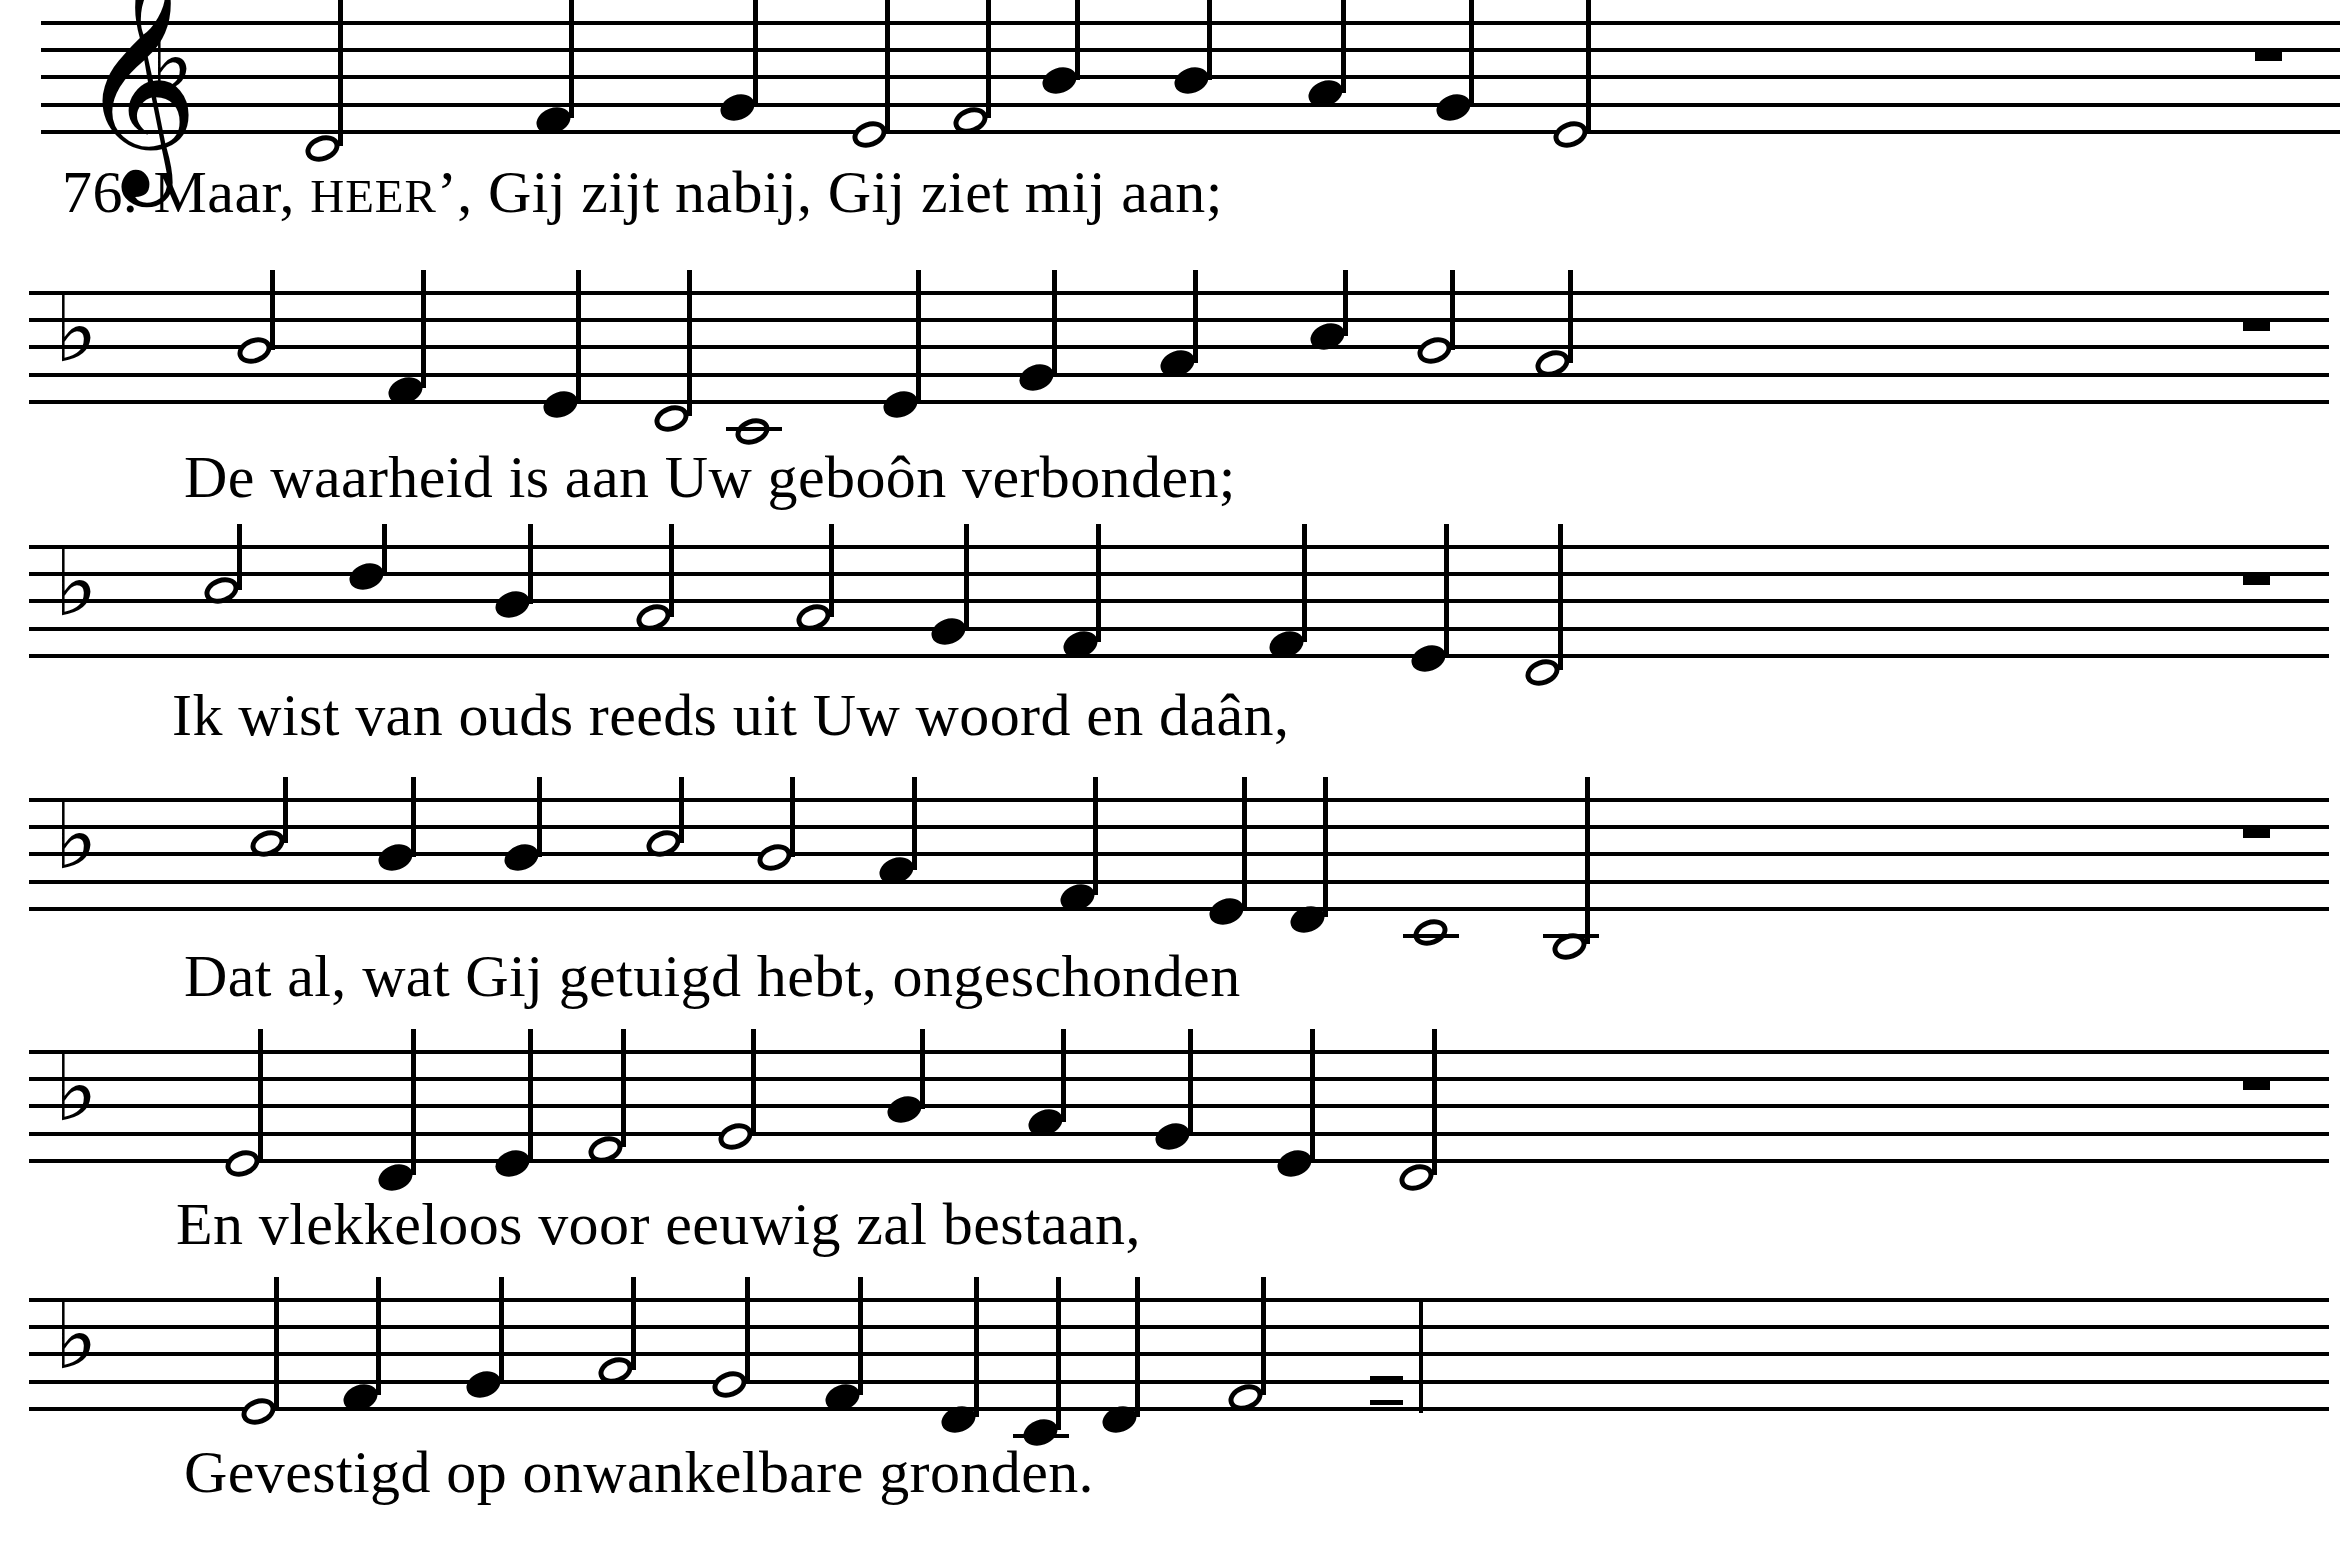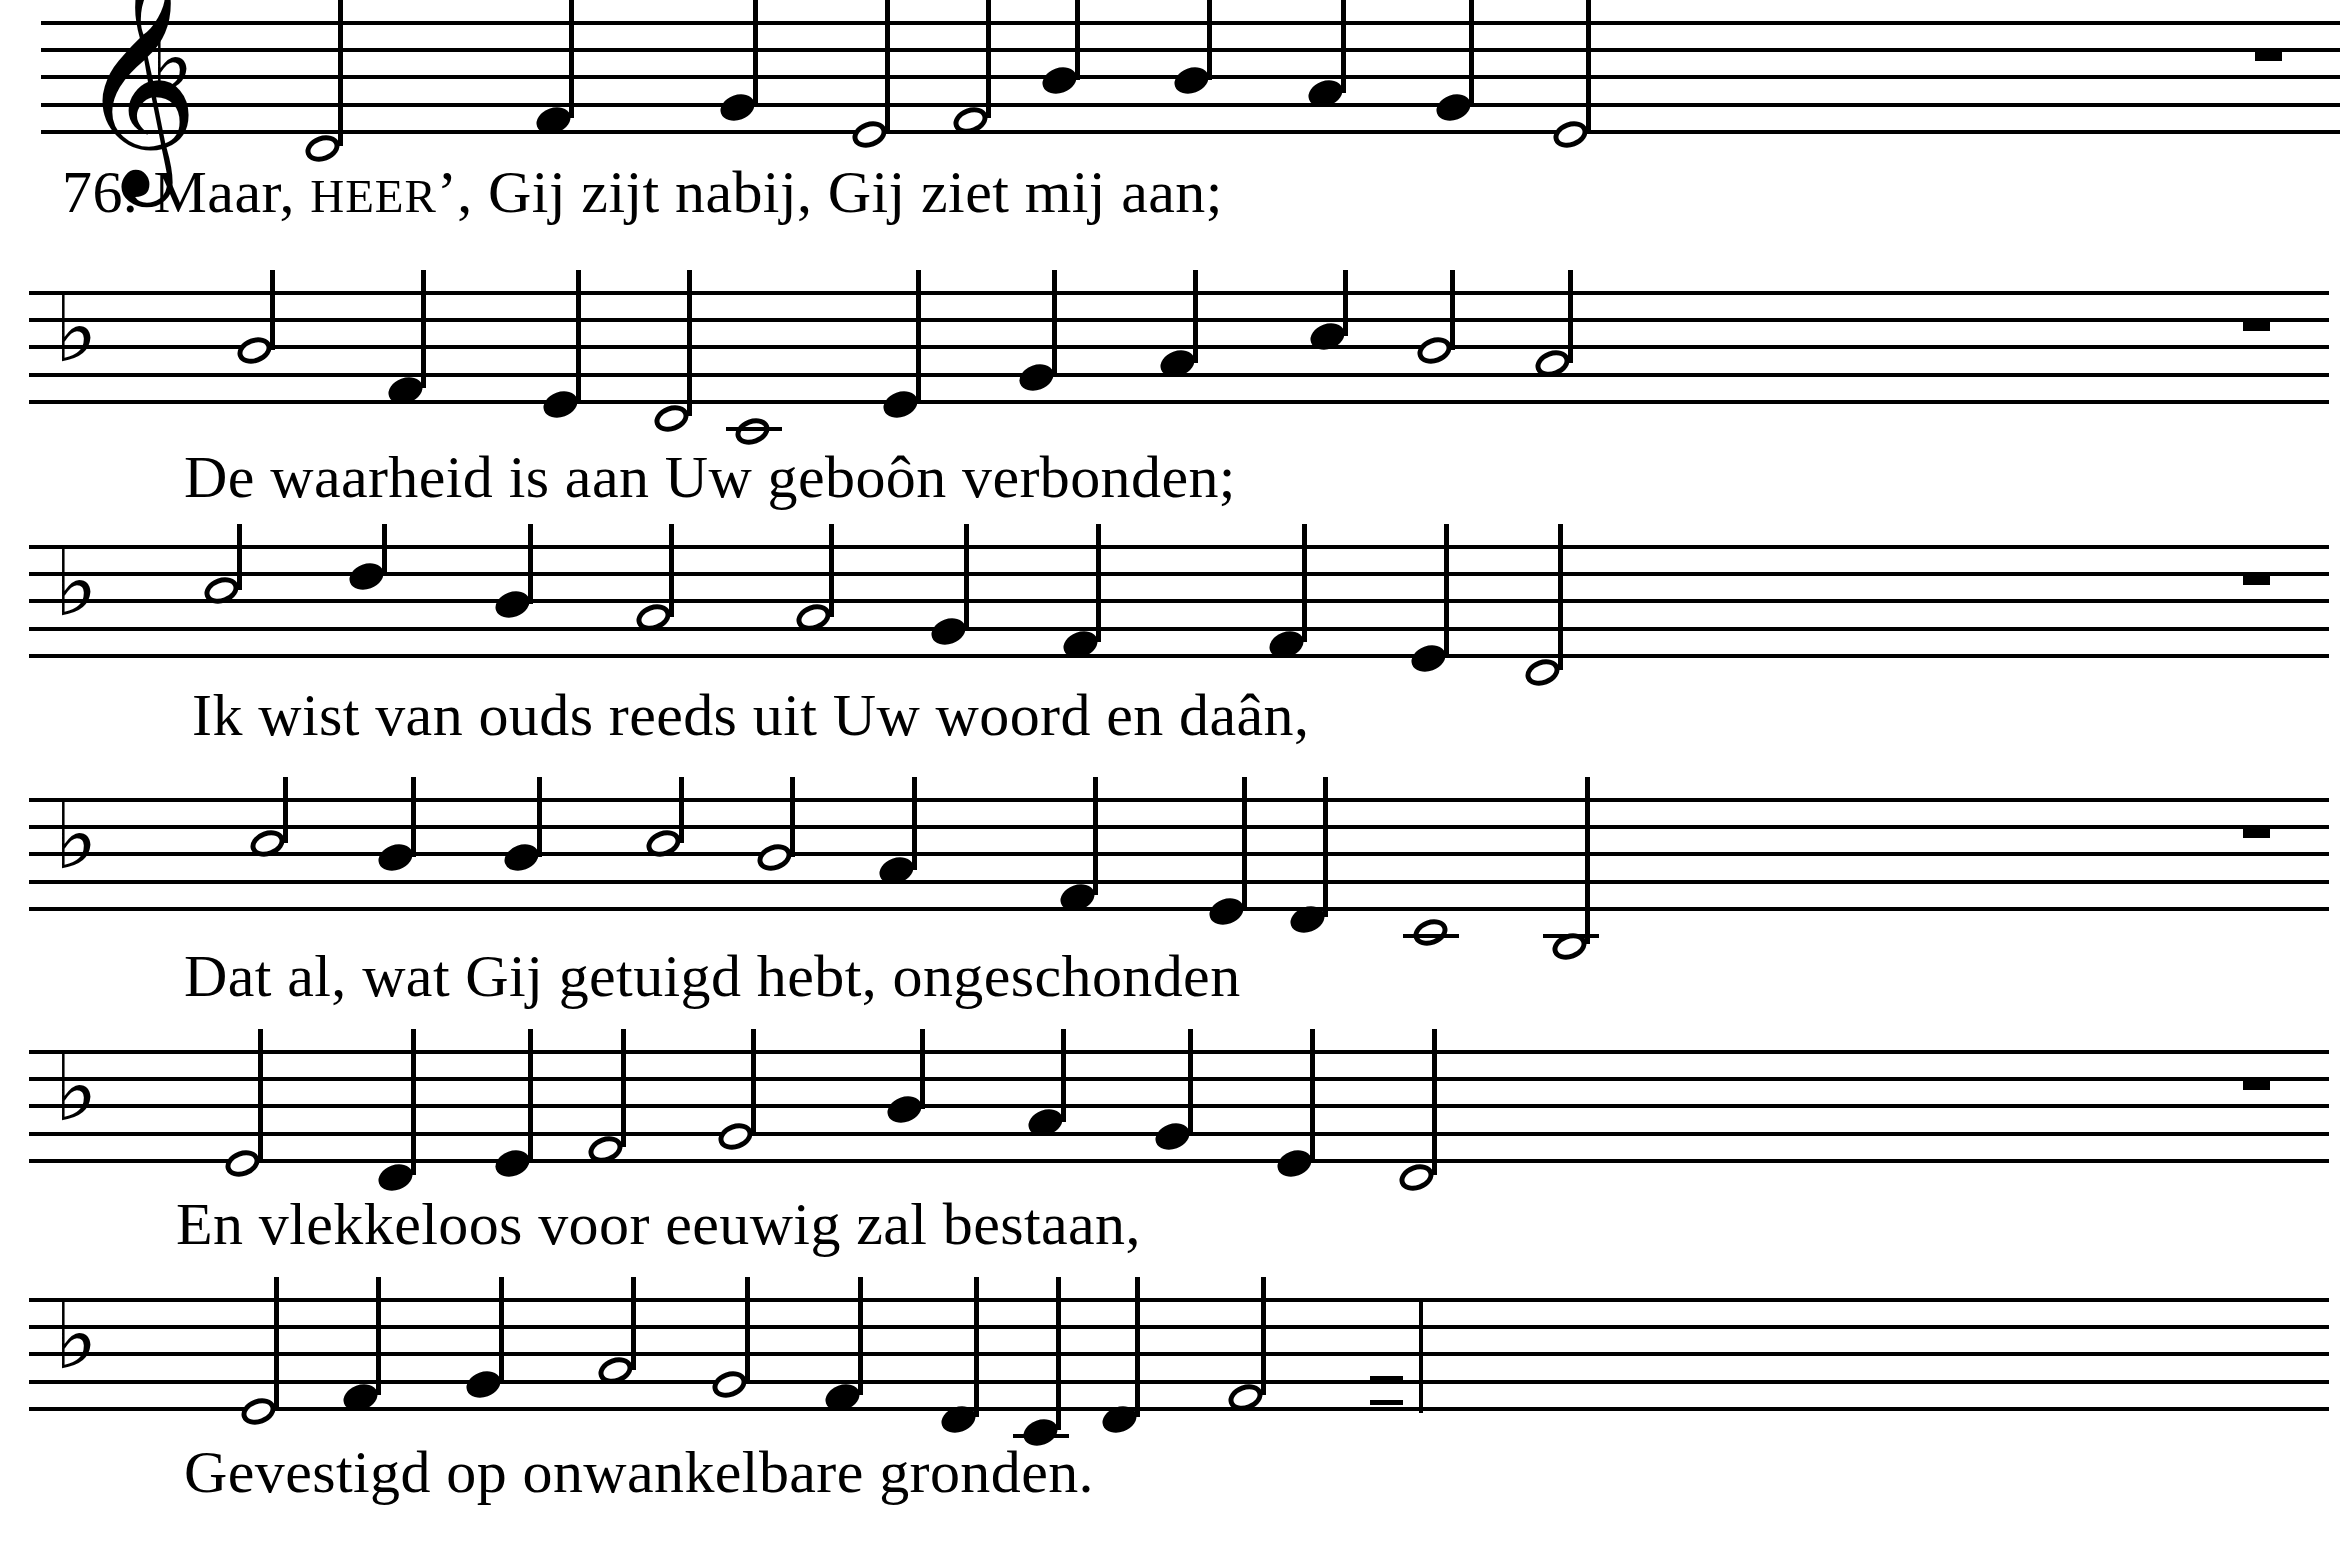--- a/index.html
+++ b/index.html
@@ -276,21 +276,21 @@
 
       <div class="note filled" style="left:1382px; top:101px;"></div>
       <div class="stem" style="left:1415px; top:-21.3px; height:132px;"></div>
 
       <div class="note open" style="left:1496px; top:115px;"></div>
       <div class="stem" style="left:1529px; top:-21.3px; height:146px;"></div>
 
       <div class="rest" style="left:2214px; top:27px;"></div>
     </div>
     <div class="lyric-row" style="margin-top:21.3px;">
-      <div class="lyric" style="position:absolute; left:192px; top:0;">Ik wist van ouds reeds uit Uw woord en daân,</div>
+      <div class="lyric" style="position:absolute; left:172px; top:0;">Ik wist van ouds reeds uit Uw woord en daân,</div>
     </div>
   </div>
 
   <div class="system" style="position:absolute; left:0; top:798px;">
     <div class="staff" style="width:2300px; margin-left:29px;">
       <div class="staff-lines">
         <div class="ln l1"></div>
           <div class="ln l2"></div>
           <div class="ln l3"></div>
           <div class="ln l4"></div>

